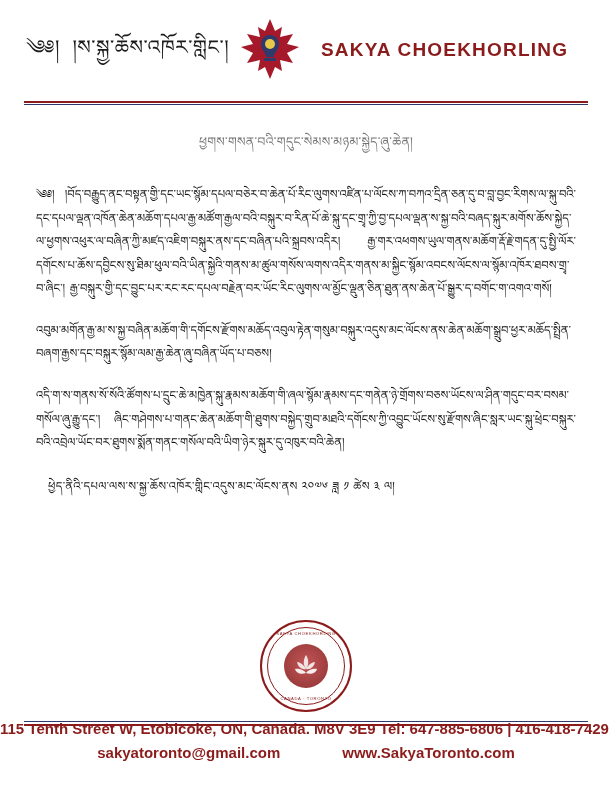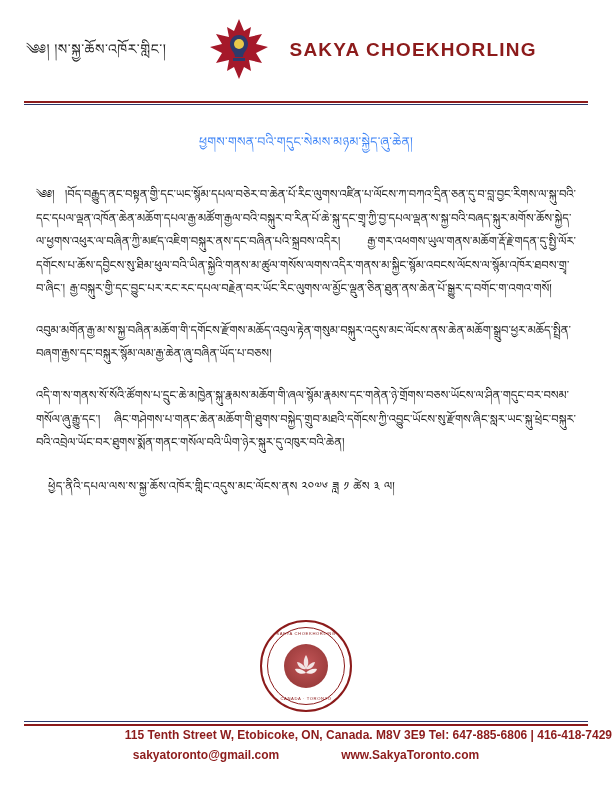--- a/index.html
+++ b/index.html
@@ -26,22 +26,22 @@
   
   .header {
     position: relative;
     height: 100px;
     display: flex;
     align-items: center;
     padding: 0 26px;
     box-sizing: border-box;
   }
   .header-tibetan {
-    font-family: Liberation Serif, serif;
-    font-size: 14px;
+    font-family: Liberation Mono, monospace;
+    font-size: 20px;
     color: #1b1b1b;
     white-space: nowrap;
     letter-spacing: 0.5px;
     flex: 0 0 auto;
     padding-top: 6px;
   }
   .header-center {
     flex: 1 1 auto;
     display: flex;
     align-items: center;
@@ -84,21 +84,21 @@
   .content {
     position: absolute;
     top: 128px;
     left: 36px;
     right: 36px;
   }
   .doc-title {
     text-align: center;
     font-family: "DejaVu Sans", sans-serif;
     font-size: 12.5px;
-    color: #3b82f6;
+    color: #737373;
     margin-bottom: 20px;
     letter-spacing: 0.3px;
   }
   .para {
     font-family: "DejaVu Sans", sans-serif;
     font-size: 11.5px;
     line-height: 2.05;
     color: #121212;
     text-align: justify;
     margin-bottom: 18px;
@@ -178,22 +178,22 @@
     position: absolute;
     left: 0; right: 0;
     top: -3px;
     height: 1px;
     background: #2d3a6b;
   }
   .footer {
     position: absolute;
     left: 0; right: 0;
     bottom: 26px;
-    text-align: right;
-    font-size: 12px;
+    text-align: left;
+    font-size: 15px;
     color: #8c1b1b;
     font-weight: bold;
     line-height: 1.65;
   }
   .footer a {
     color: #8c1b1b;
     text-decoration: none;
   }
   .footer-row2 {
     display: flex;

